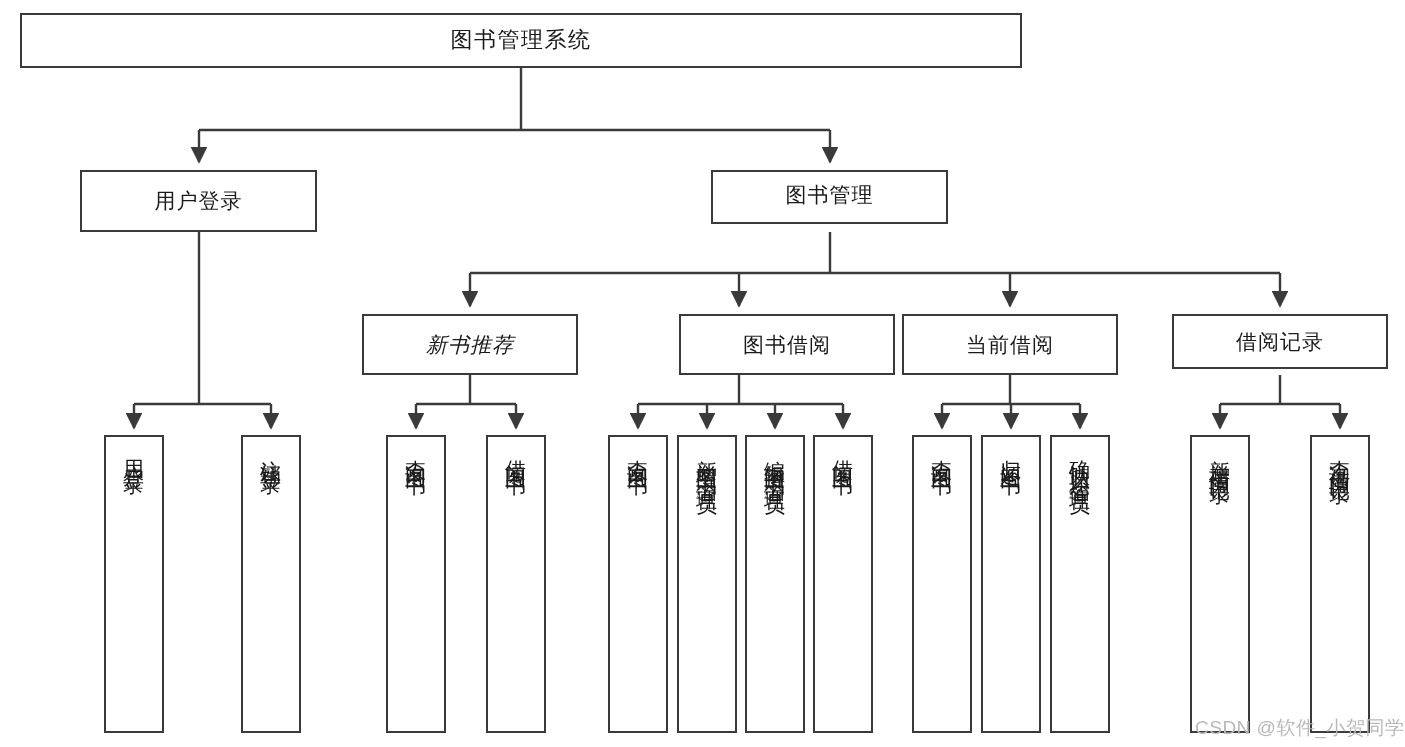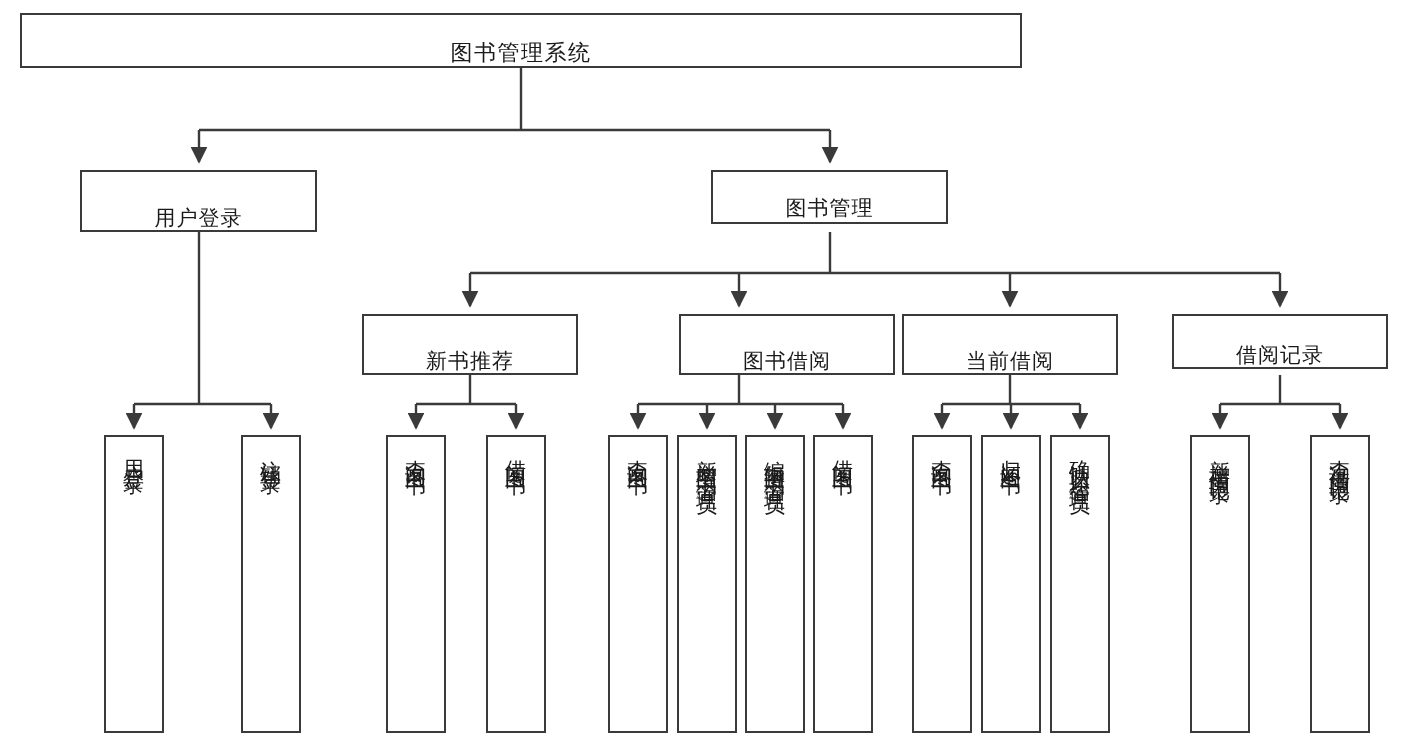--- a/index.html
+++ b/index.html
@@ -25,21 +25,21 @@
     width: 1405px;
     height: 747px;
     pointer-events: none;
   }
   .node {
     position: absolute;
     box-sizing: border-box;
     background: #ffffff;
     border: 2px solid #3a3a3a;
     display: flex;
-    align-items: flex-end;
+    align-items: center;
     justify-content: center;
     color: #1a1a1a;
     z-index: 2;
   }
   .node .label {
     display: block;
     text-align: center;
     line-height: 1.12;
     white-space: nowrap;
   }
@@ -134,21 +134,21 @@
     <span class="label">图书管理系统</span>
   </div>
 
   <div class="node horiz" style="left: 80px; top: 170px; width: 237px; height: 62px;">
     <span class="label">用户登录</span>
   </div>
   <div class="node horiz" style="left: 711px; top: 170px; width: 237px; height: 54px; font-family: Liberation Mono, monospace;">
     <span class="label">图书管理</span>
   </div>
 
-  <div class="node horiz" style="left: 362px; top: 314px; width: 216px; height: 61px;">
+  <div class="node horiz" style="left: 362px; top: 314px; width: 216px; height: 61px; font-style: italic;">
     <span class="label">新书推荐</span>
   </div>
   <div class="node horiz" style="left: 631px; top: 314px; width: 216px; height: 61px; margin-left: 48px;">
     <span class="label">图书借阅</span>
   </div>
   <div class="node horiz" style="left: 902px; top: 314px; width: 216px; height: 61px;">
     <span class="label">当前借阅</span>
   </div>
   <div class="node horiz" style="left: 1172px; top: 314px; width: 216px; height: 55px;">
     <span class="label">借阅记录</span>
@@ -189,14 +189,15 @@
         <span class="label">确认归还（管理员）</span>
       </div>
       <div class="node vert" style="left: 1190px; top: 435px; width: 60px; height: 298px;">
         <span class="label">新增借阅记录</span>
       </div>
       <div class="node vert" style="left: 1310px; top: 435px; width: 60px; height: 298px;">
         <span class="label">查询借阅记录</span>
       </div>
     </div>
 
+  <div class="watermark" style="left: 1195px; top: 715px;">CSDN @软件_小贺同学</div>
 
 </div>
 
 </body></html>

